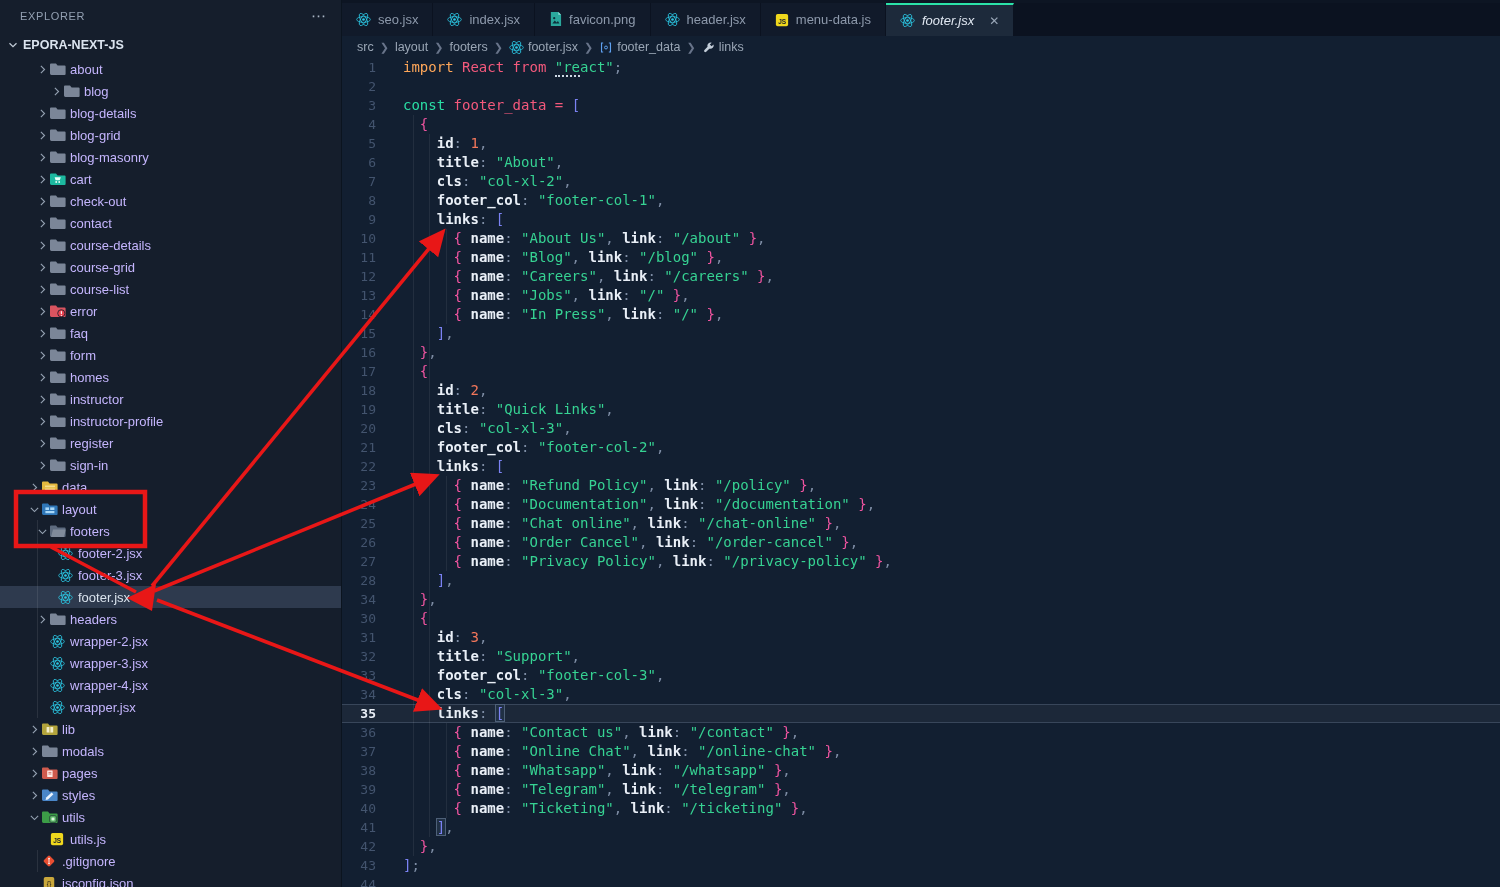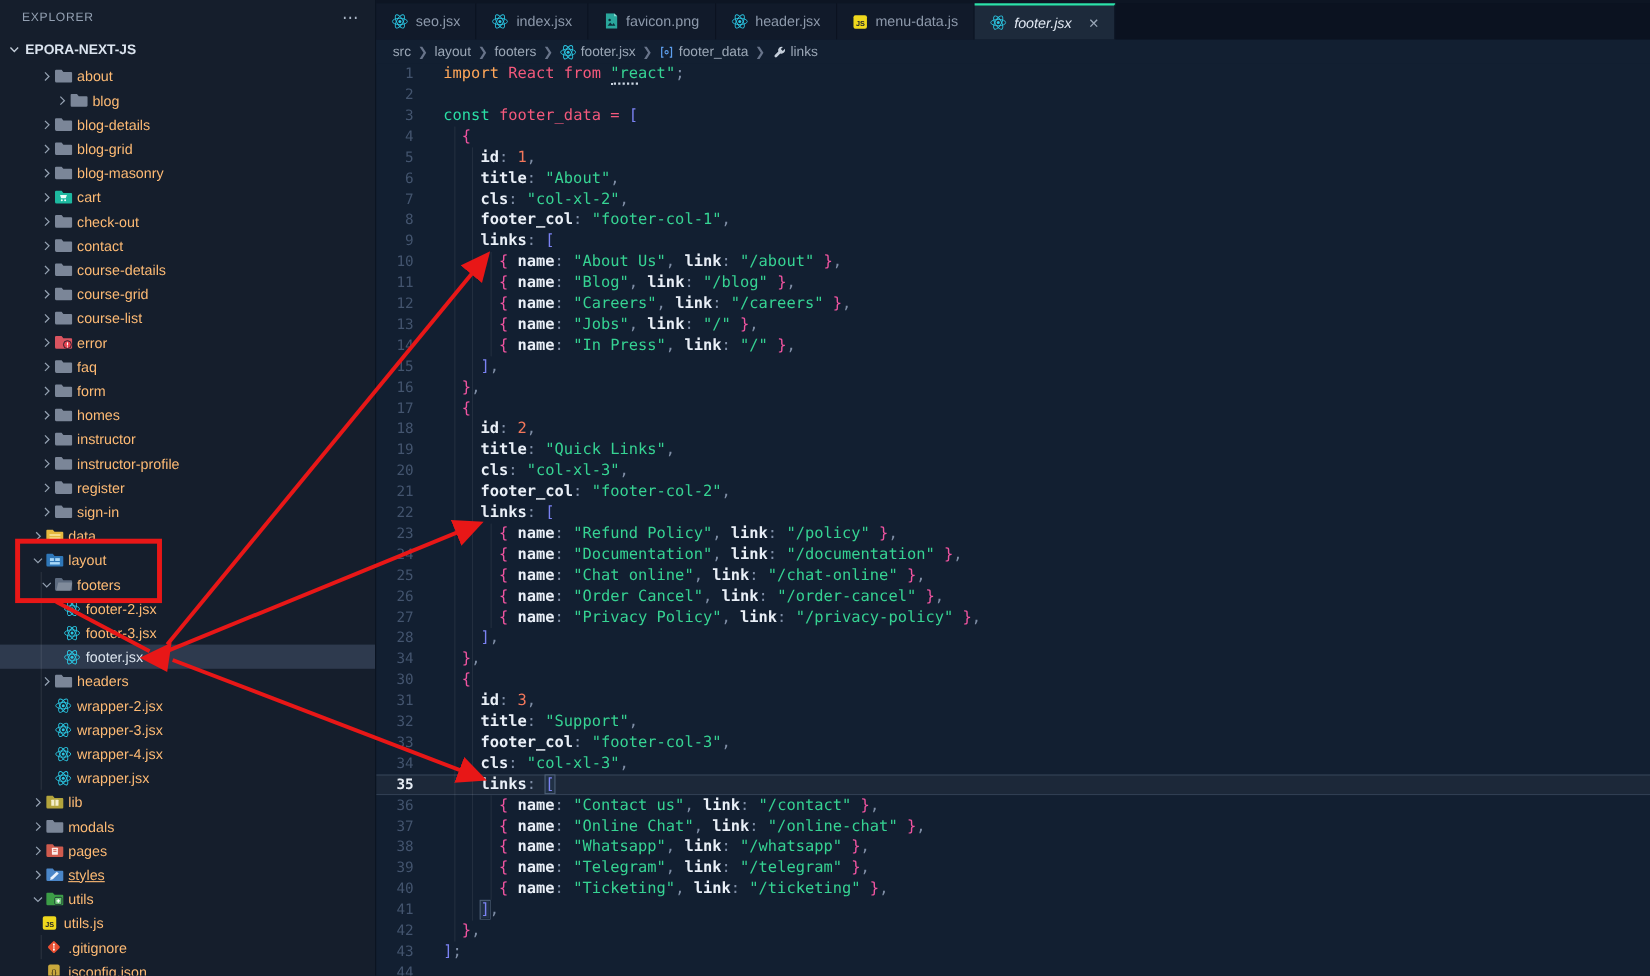--- a/index.html
+++ b/index.html
@@ -7,21 +7,21 @@
     font-family:"Liberation Sans", sans-serif; }
   #app { display:flex; width:1500px; height:887px; position:relative; }
 
   
   #sidebar { width:341px; height:887px; background:#151e2c; flex:none; overflow:hidden; position:relative; }
   #exp-header { height:32px; display:flex; align-items:center; justify-content:space-between; padding:0 14px 0 20px; }
   #exp-title { font-size:11px; letter-spacing:.06em; color:#93a0b2; }
   #exp-more { color:#aab6c6; font-size:15px; letter-spacing:1px; cursor:pointer; }
   #root-row { height:26px; display:flex; align-items:center; padding-left:6px; color:#dbe4ef; font-weight:bold; font-size:12.5px; cursor:pointer;text-align:right; }
   #root-row .chev { margin-right:3px; }
-  .trow { height:22px; display:flex; align-items:center; font-size:13px; color:#fdba74; cursor:pointer; white-space:nowrap; }
+  .trow { height:22px; display:flex; align-items:center; font-size:13px; color:#c4b5fd; cursor:pointer; white-space:nowrap; }
   .trow.sel { background:#2e3a4e; color:#dae3ed; }
   .tchev { width:16px; flex:none; display:flex; align-items:center; justify-content:center; }
   .ticon { width:18px; flex:none; display:flex; align-items:center; justify-content:flex-start; }
   .tlabel { margin-left:2px; }
   .chev svg { display:block; }
   .sguide { position:absolute; width:1px; background:rgba(255,255,255,.09); pointer-events:none; }
 
   
   #main { flex:1; display:flex; flex-direction:column; background:#121f31; border-left:1px solid rgba(0,0,0,.35); }
   #tabbar { height:36px; background:#0d1523; display:flex; align-items:stretch; padding-top:3px; flex:none; }
@@ -518,21 +518,21 @@
           <span class="ticon">
             <svg width="16" height="14" viewBox="0 0 16 14">
     <path d="M1 1.5 h5 l1.6 2 H14.6 a1 1 0 0 1 1 1 V12 a1 1 0 0 1 -1 1 H1.4 A1.4 1.4 0 0 1 0 11.6 V2.5 a1 1 0 0 1 1-1 z" fill="#cf5b4e"></path>
     <rect x="5.2" y="4.6" width="5.4" height="6.4" rx=".5" fill="#fdeeea"></rect>
               <line x1="6.4" y1="6.4" x2="9.4" y2="6.4" stroke="#cf5b4e" stroke-width=".8"></line>
               <line x1="6.4" y1="8" x2="9.4" y2="8" stroke="#cf5b4e" stroke-width=".8"></line>
             </svg>
           </span>
           <span class="tlabel">pages</span>
         </div>
-        <div class="trow" style="padding-left: 26px; text-decoration: underline;">
+        <div class="trow" style="padding-left: 26px;">
           <span class="tchev chev">
             <svg width="13" height="13" viewBox="0 0 16 16">
               <path d="M6 3.5 l4.5 4.5 L6 12.5" stroke="#94a1b1" stroke-width="1.4" fill="none"></path>
             </svg>
           </span>
           <span class="ticon">
             <svg width="16" height="14" viewBox="0 0 16 14">
     <path d="M1 1.5 h5 l1.6 2 H14.6 a1 1 0 0 1 1 1 V12 a1 1 0 0 1 -1 1 H1.4 A1.4 1.4 0 0 1 0 11.6 V2.5 a1 1 0 0 1 1-1 z" fill="#4a86c8"></path>
     <path d="M4.2 9.6 L9.6 4.4 l1.8 1.8 L6 11.4 l-2.4.6 z" fill="#eaf3fd"></path>
             </svg>
@@ -547,21 +547,21 @@
           </span>
           <span class="ticon">
             <svg width="16" height="14" viewBox="0 0 16 14">
     <path d="M1 1.5 h5 l1.6 2 H14.6 a1 1 0 0 1 1 1 V12 a1 1 0 0 1 -1 1 H1.4 A1.4 1.4 0 0 1 0 11.6 V2.5 a1 1 0 0 1 1-1 z" fill="#3c9d47"></path>
     <rect x="7.8" y="5.8" width="6.4" height="6.4" rx="1" fill="#6cc975" stroke="#151e2c" stroke-width=".7"></rect>
               <path d="M11 7.4 v3.2 M9.4 9 h3.2" stroke="#fff" stroke-width="1.1"></path>
             </svg>
           </span>
           <span class="tlabel">utils</span>
         </div>
-        <div class="trow" style="padding-left: 22px;">
+        <div class="trow" style="padding-left: 34px;">
           <span class="tchev chev"></span>
           <span class="ticon">
             <svg width="14" height="14" viewBox="0 0 16 16">
               <rect x="1" y="1" width="14" height="14" rx="2" fill="#efd81d"></rect>
               <text x="8.2" y="12" font-size="7.5" font-weight="bold" fill="#20232a" text-anchor="middle" font-family="Liberation Sans, sans-serif">JS</text>
             </svg>
           </span>
           <span class="tlabel">utils.js</span>
         </div>
         <div class="trow" style="padding-left: 26px;">

